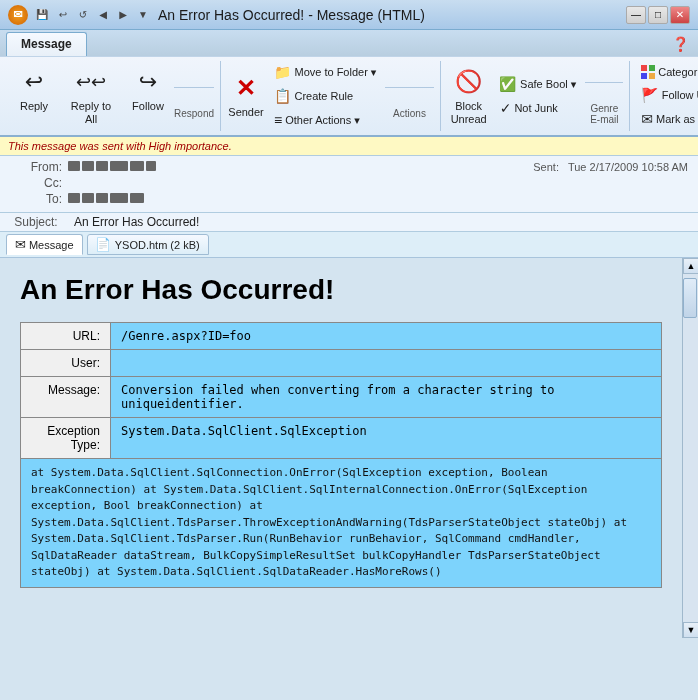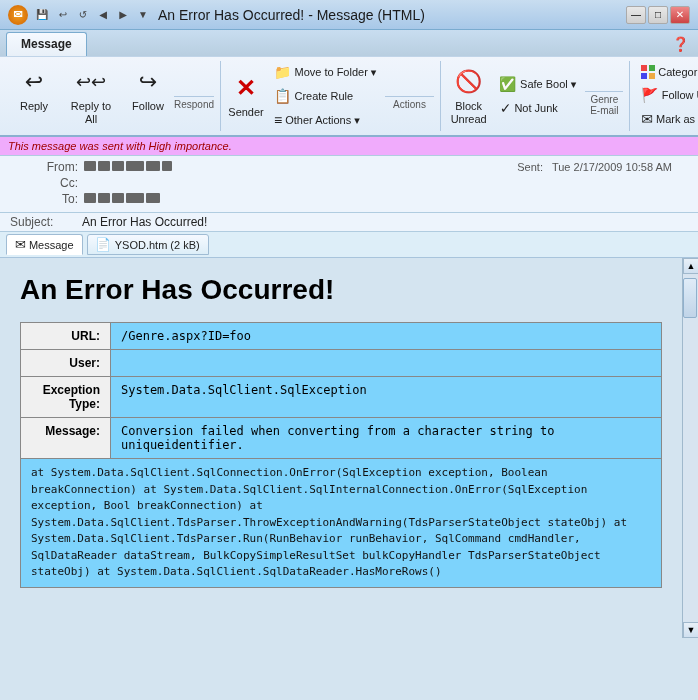--- a/index.html
+++ b/index.html
@@ -78,21 +78,21 @@
       gap: 4px;
     }
     .ribbon-group:last-child { border-right: none; }
     .ribbon-group-label {
       font-size: 10px;
       color: #555;
       text-align: center;
       margin-top: 14px;
       border-top: 1px solid #b0c8e0;
       width: 100%;
-      padding-top: 2px;
+      padding-top: 20px;
     }
 
     
     .btn-large {
       display: flex;
       flex-direction: column;
       align-items: center;
       padding: 3px 8px;
       background: none;
       border: 1px solid transparent;
@@ -120,51 +120,51 @@
       gap: 3px;
       white-space: nowrap;
     }
     .btn-icon-small { font-size: 14px; }
 
     
     .actions-col { display: flex; flex-direction: column; gap: 2px; justify-content: center; }
 
     
     .email-header-bar {
-      background: #f0abfc;
+      background: #fef9c3;
       padding: 3px 8px;
       font-size: 11px;
       color: #a00000;
       border-bottom: 1px solid #b0cce0;
       font-style: italic;
     }
     .email-meta {
       background: #edf4fc;
-      padding: 4px 26px;
+      padding: 4px 10px;
       border-bottom: 1px solid #b0cce0;
     }
     .email-meta-row {
       display: flex;
       align-items: center;
       gap: 6px;
       margin-bottom: 2px;
       font-size: 12px;
     }
     .email-meta-label { color: #555; width: 52px; text-align: right; font-weight: normal; }
     .email-meta-value { color: #222; flex: 1; }
     .email-meta-right { margin-left: auto; color: #555; font-size: 11px; }
     .email-subject-row {
       display: flex;
       align-items: center;
       padding: 2px 10px;
       background: #edf4fc;
       border-bottom: 1px solid #b0cce0;
       font-size: 12px;
     }
-    .subject-label { color: #555; width: 52px; text-align: left; margin-right: 20px; }
+    .subject-label { color: #555; width: 52px; text-align: center; margin-right: 12px; }
     .subject-value { font-size: 12px; color: #222; font-weight: normal; }
 
     
     .redacted { display: inline-flex; gap: 2px; align-items: center; }
     .redacted-block { width: 12px; height: 10px; background: #666; border-radius: 1px; }
 
     
     .attachment-tabs {
       display: flex;
       align-items: center;
@@ -194,21 +194,21 @@
     .email-body-inner { flex: 1; overflow-y: scroll; padding: 16px 20px; }
     .scrollbar { width: 16px; background: #e0e8f0; border-left: 1px solid #a0b8cc; display: flex; flex-direction: column; }
     .scroll-btn { width: 16px; height: 16px; background: linear-gradient(to bottom, #e8f0f8, #d0e0f0); border: 1px solid #a0b8cc; display: flex; align-items: center; justify-content: center; font-size: 9px; cursor: pointer; flex-shrink: 0; }
     .scroll-track { flex: 1; background: #d8e4f0; position: relative; }
     .scroll-thumb { width: 14px; height: 40px; background: linear-gradient(to bottom, #e0ecf8, #c0d4e8); border: 1px solid #90b0cc; border-radius: 2px; position: absolute; top: 4px; left: 0; }
 
     
     .error-title { font-size: 28px; font-weight: bold; color: #000; margin-bottom: 16px; }
     .error-table { width: 100%; border-collapse: collapse; font-size: 12px; margin-bottom: 12px; }
     .error-table td, .error-table th { border: 1px solid #888; padding: 6px 10px; vertical-align: top; }
-    .error-table .field-name { background: #f0f0f0; font-weight: bold; text-align: right; width: 90px; white-space: nowrap; }
+    .error-table .field-name { background: #f0f0f0; font-weight: normal; text-align: right; width: 90px; white-space: nowrap; }
     .error-table .field-value { background: #7dd3fc; font-family: monospace; font-size: 12px; }
     .stack-trace { font-family: monospace; font-size: 11px; line-height: 1.5; color: #111; }
   </style>
 </head>
 <body>
 
 <div class="title-bar">
   <div class="title-bar-left">
     <div class="title-bar-icon">
       <span>✉</span>
@@ -393,27 +393,27 @@
       <tbody>
           <tr>
         <td class="field-name">URL:</td>
         <td class="field-value">/Genre.aspx?ID=foo</td>
       </tr>
       <tr>
         <td class="field-name">User:</td>
         <td class="field-value"></td>
       </tr>
       <tr>
+        <td class="field-name">Message:</td>
+        <td class="field-value">Conversion failed when converting from a character string to uniqueidentifier.</td>
+      </tr>
+      <tr>
         <td class="field-name" style="white-space:pre-line;">Exception
 Type:</td>
         <td class="field-value">System.Data.SqlClient.SqlException</td>
-      </tr>
-      <tr>
-        <td class="field-name">Message:</td>
-        <td class="field-value">Conversion failed when converting from a character string to uniqueidentifier.</td>
       </tr>
       <tr>
         <td class="field-value" colspan="2">
           <div class="stack-trace">at System.Data.SqlClient.SqlConnection.OnError(SqlException exception, Boolean breakConnection)
 at System.Data.SqlClient.SqlInternalConnection.OnError(SqlException exception, Bool breakConnection)
 at System.Data.SqlClient.TdsParser.ThrowExceptionAndWarning(TdsParserStateObject stateObj)
 at System.Data.SqlClient.TdsParser.Run(RunBehavior runBehavior, SqlCommand cmdHandler, SqlDataReader dataStream, BulkCopySimpleResultSet bulkCopyHandler TdsParserStateObject stateObj)
 at System.Data.SqlClient.SqlDataReader.HasMoreRows()</div>
         </td>
       </tr>

